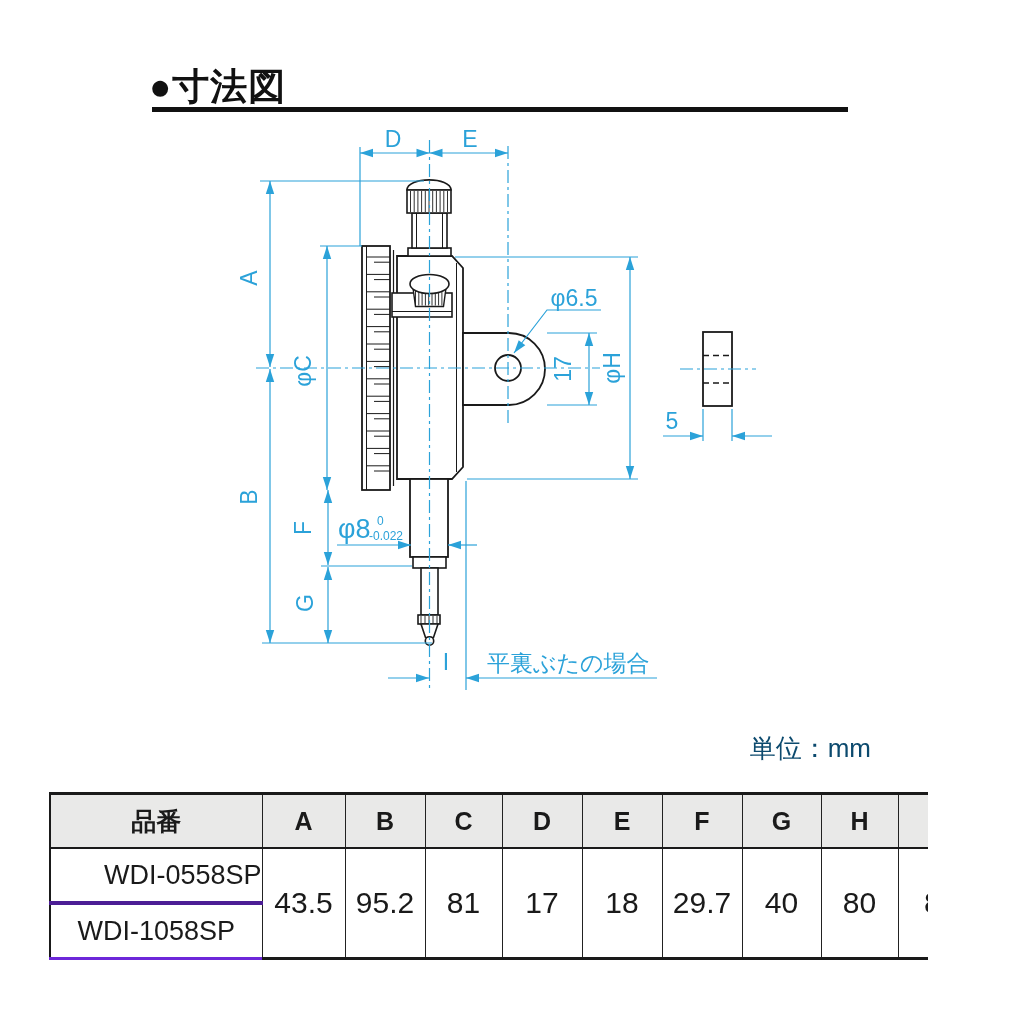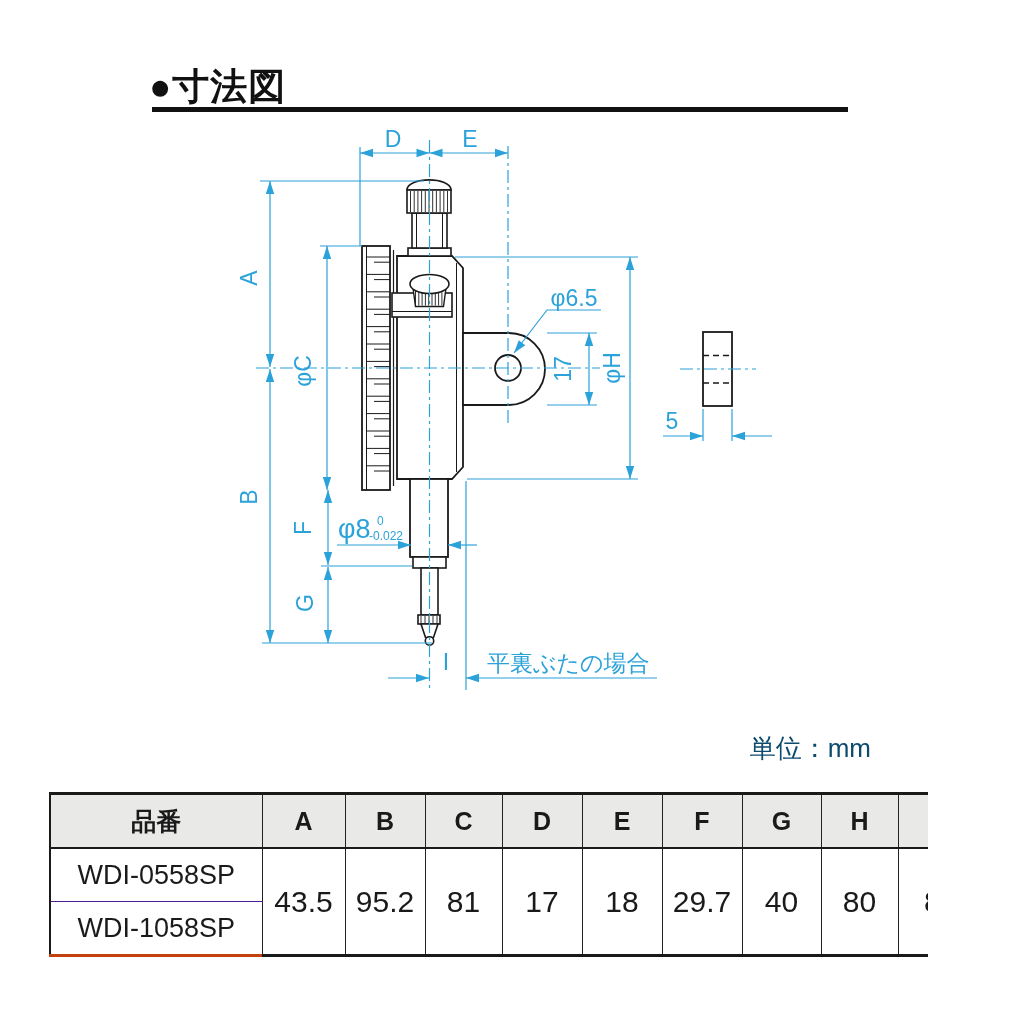--- a/index.html
+++ b/index.html
@@ -28,25 +28,25 @@
   .t12{font-size:12px;}
 
   
   .dim-table{position:absolute;left:49px;top:792px;width:916px;border-collapse:collapse;
     table-layout:fixed;}
   .dim-table th,.dim-table td{border:1.6px solid #222;height:52px;text-align:center;
     vertical-align:middle;padding:0;color:#1a1a1a;}
   .dim-table th{border-top:3px solid #1a1a1a;border-bottom:2.5px solid #1a1a1a;
     background:#e9e9e8;font-size:25px;font-weight:bold;}
   .dim-table td[rowspan]{border-bottom:3px solid #1a1a1a;font-size:30px;}
-  .dim-table .product-cell{font-size:27px;border-bottom:3px solid #c2410c;}
+  .dim-table .product-cell{font-size:27px;border-bottom:3px solid #6d28d9;}
   .dim-table .first-col{border-left:2px solid #1a1a1a;}
   .dim-table .last-col{border-right:none;}
   .dim-table .rowsep{border-top:1px solid #333;}
-  .dim-table tr.row1 .product-cell{border-bottom:1px solid #4c1d95;}
+  .dim-table tr.row1 .product-cell{border-bottom:4px solid #4c1d95;text-align:right;}
 </style>
 </head>
 <body>
 
 <div id="stage">
 
   <div class="page-title">●寸法図</div>
   <div class="title-rule"></div>
 
   <svg id="diagram" width="1024" height="1024" viewBox="0 0 1024 1024">

